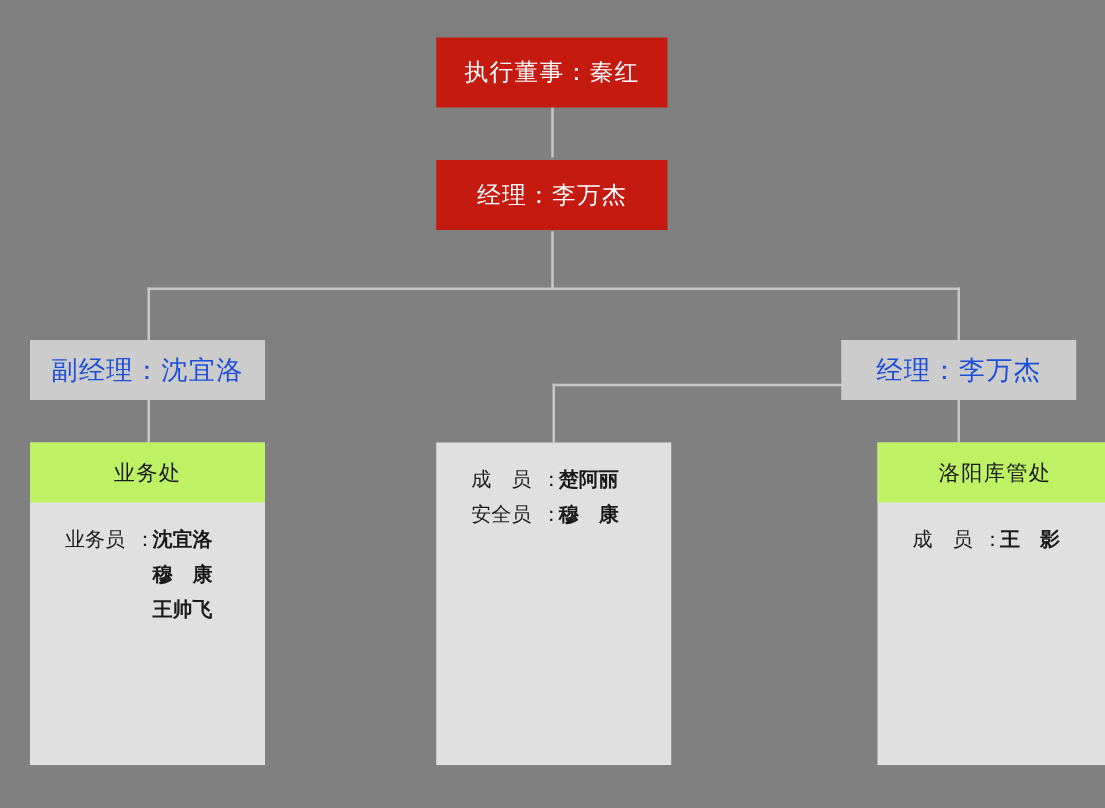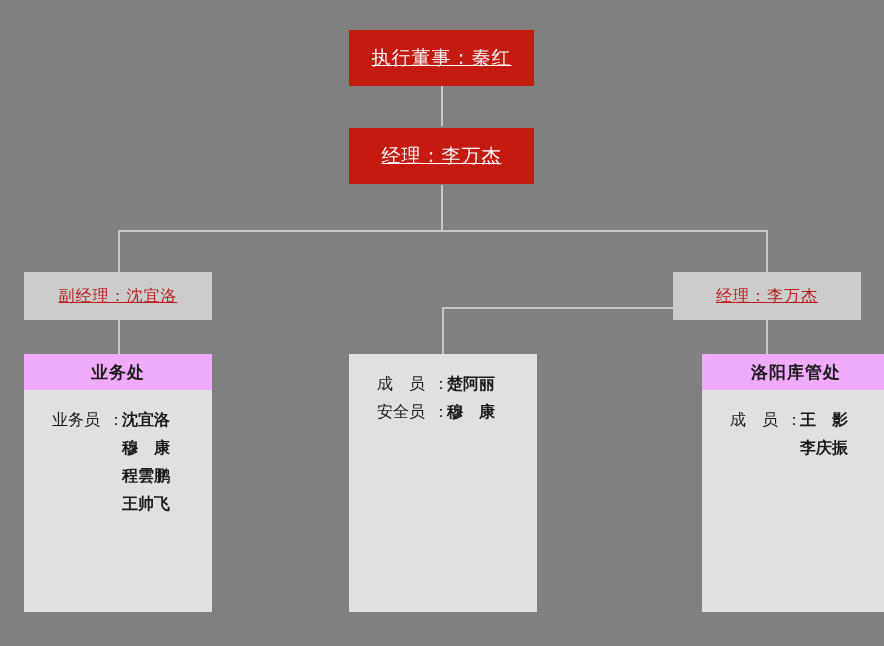--- a/index.html
+++ b/index.html
@@ -28,54 +28,52 @@
   .line.h { height: 2px; }
 
   
   .box {
     position: absolute;
     box-sizing: border-box;
     display: flex;
     align-items: center;
     justify-content: center;
     text-align: center;
-    text-decoration: underline;
   }
   .box-exec {
     background: #c51a10;
     color: #ffffff;
     font-size: 19px;
     letter-spacing: 1px;
   }
   .box-mgr-gray {
     background: #cccccc;
-    color: #b91c1c;
-    font-size: 16px;
+    color: #1d4ed8;
+    font-size: 21px;
     letter-spacing: 1px;
   }
 
   
   .dept {
     position: absolute;
     box-sizing: border-box;
     background: #e0e0e0;
     display: flex;
     flex-direction: column;
   }
   .dept-header {
-    background: #f0abfc;
+    background: #bef264;
     color: #1a1a1a;
     font-size: 17px;
     letter-spacing: 1px;
-    height: 36px;
+    height: 48px;
     display: flex;
     align-items: center;
     justify-content: center;
     flex: 0 0 auto;
-    font-weight: bold;
   }
   .dept-body {
     flex: 1 1 auto;
     padding: 16px 0 0 0;
     display: flex;
     flex-direction: column;
     align-items: center;
   }
   .member-row {
     display: flex;
@@ -148,25 +146,20 @@
         <span class="member-name">沈宜洛</span>
       </div>
       <div class="member-row">
         <span class="member-role"></span>
         <span class="member-colon"></span>
         <span class="member-name">穆　康</span>
       </div>
       <div class="member-row">
         <span class="member-role"></span>
         <span class="member-colon"></span>
-        <span class="member-name">程雲鹏</span>
-      </div>
-      <div class="member-row">
-        <span class="member-role"></span>
-        <span class="member-colon"></span>
         <span class="member-name">王帅飞</span>
       </div>
     </div>
   </div>
 
   <div class="dept" style="left:349px; top:354px; width:188px; height:258px;">
     <div class="dept-body">
       <div class="member-row">
         <span class="member-role">成　员</span>
         <span class="member-colon">：</span>
@@ -181,21 +174,16 @@
   </div>
 
   <div class="dept" style="left:673px; top:354px; width:188px; height:258px;margin-left:29px;">
     <div class="dept-header">洛阳库管处</div>
     <div class="dept-body">
       <div class="member-row">
         <span class="member-role">成　员</span>
         <span class="member-colon">：</span>
         <span class="member-name">王　影</span>
       </div>
-      <div class="member-row">
-        <span class="member-role"></span>
-        <span class="member-colon"></span>
-        <span class="member-name">李庆振</span>
-      </div>
     </div>
   </div>
 
 </div>
 
 </body></html>

